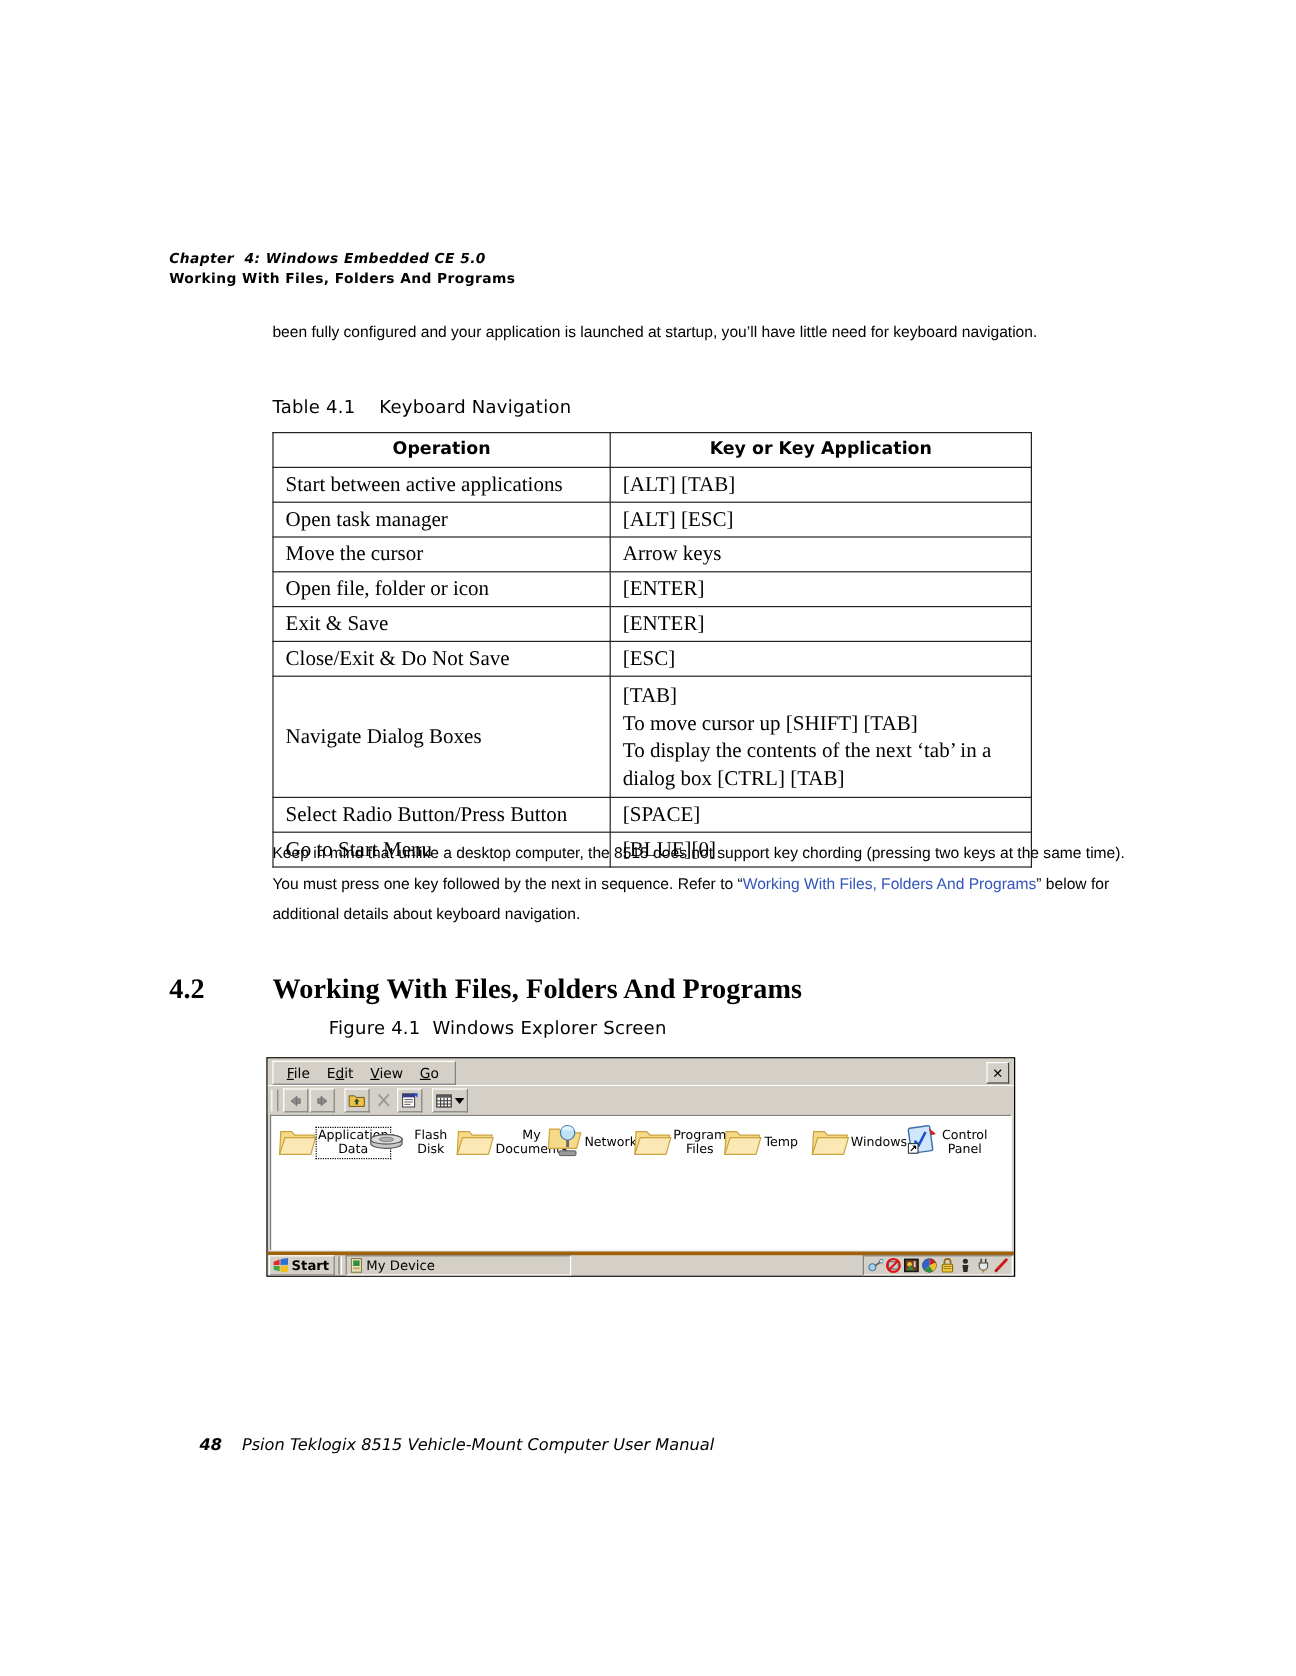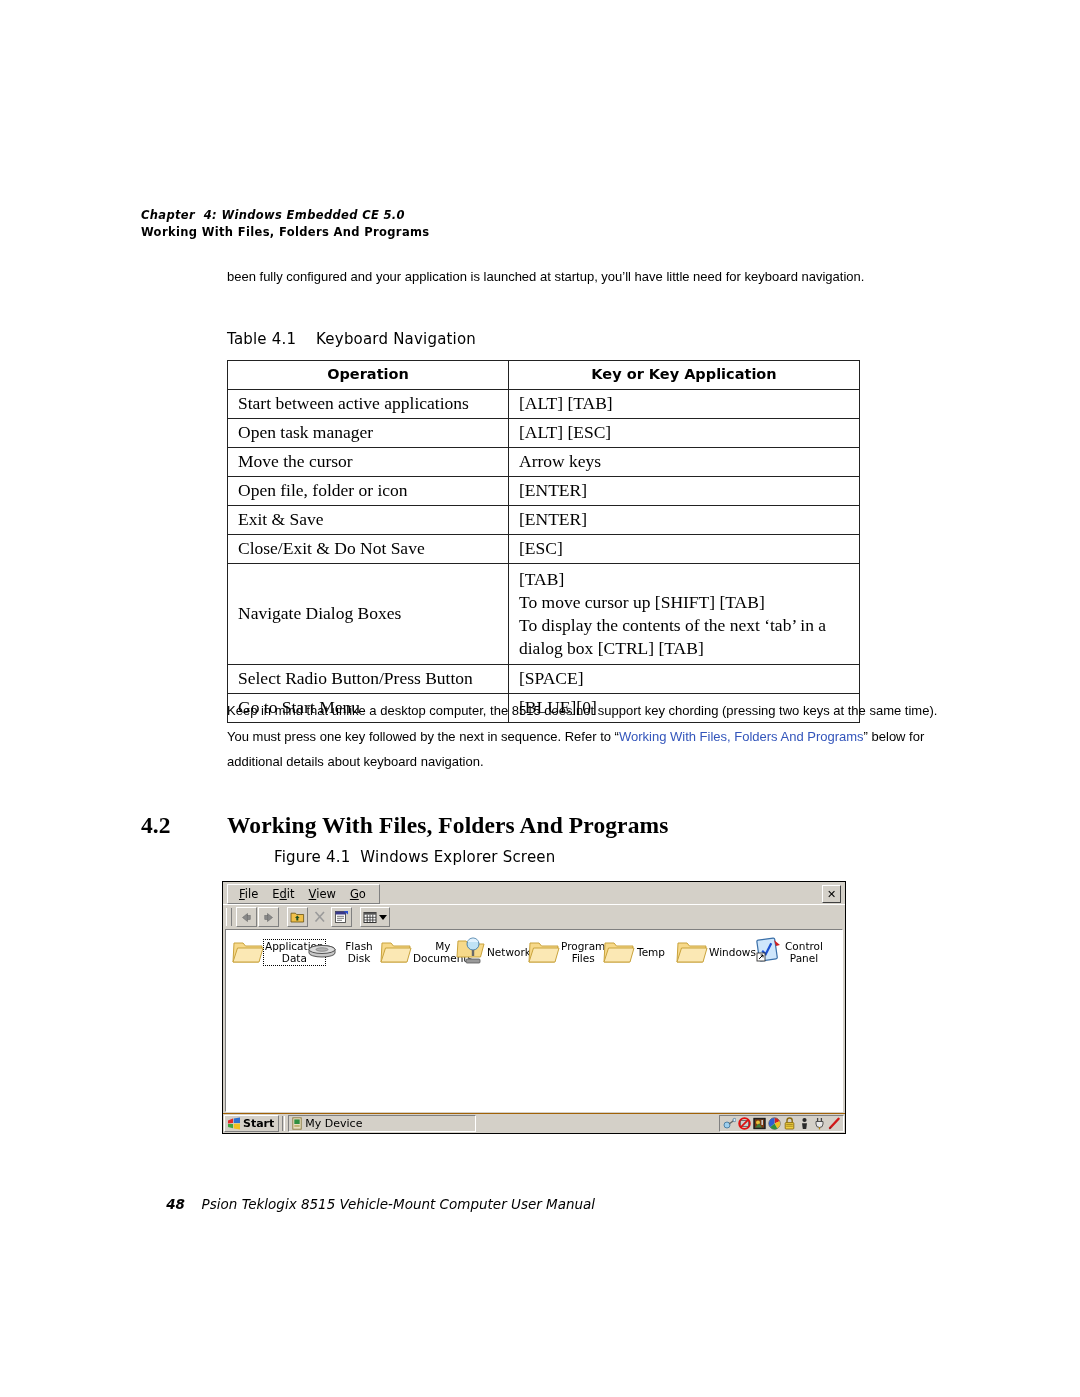--- a/index.html
+++ b/index.html
@@ -143,21 +143,21 @@
     width: 52px;
     text-align: center;
   }
 
   
   #explorer-window {
     position: absolute;
     left: 222px;
     top: 881px;
     width: 624px;
-    height: 253px;
+    height: 183px;
     background: #d4d0c8;
     border: 1px solid #000;
     box-sizing: border-box;
     font-family: "DejaVu Sans", sans-serif;
     overflow: hidden;
   }
 
   
   .ce-menurow {
     position: relative;
@@ -307,21 +307,21 @@
   .ce-icon.selected .label {
     outline: 1px dotted #000;
   }
 
   
   .ce-taskbar {
     position: absolute;
     left: 0; right: 0; bottom: 0;
     height: 20px;
     background: #d4d0c8;
-    border-top: 1px solid #a16207;
+    border-top: 3px solid #a16207;
     display: flex;
     align-items: center;
     padding: 0 1px;
     box-sizing: border-box;
   }
   .start-btn {
     height: 17px;
     display: flex;
     align-items: center;
     gap: 2px;

